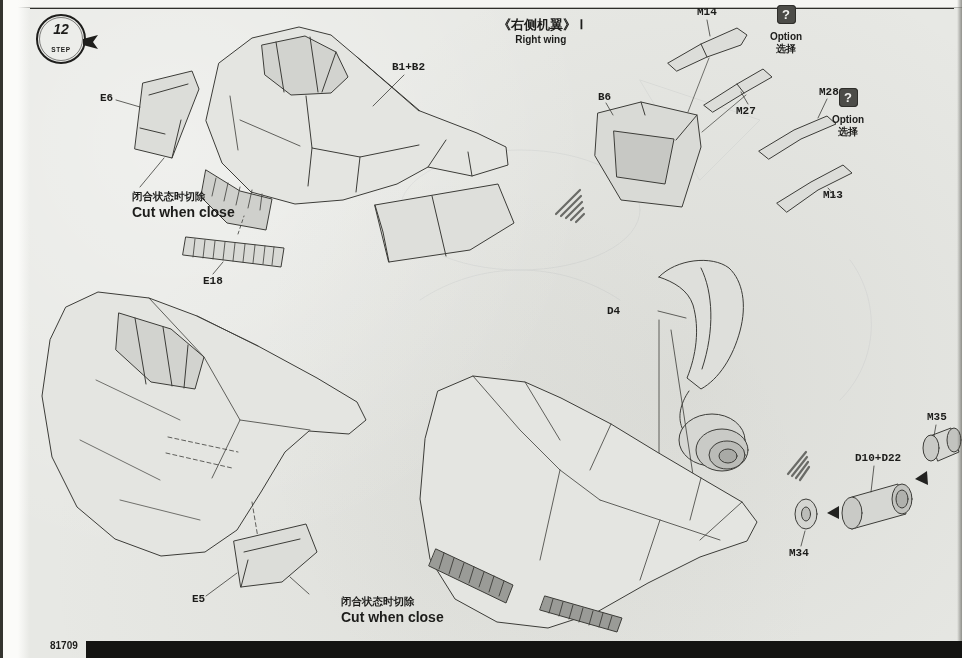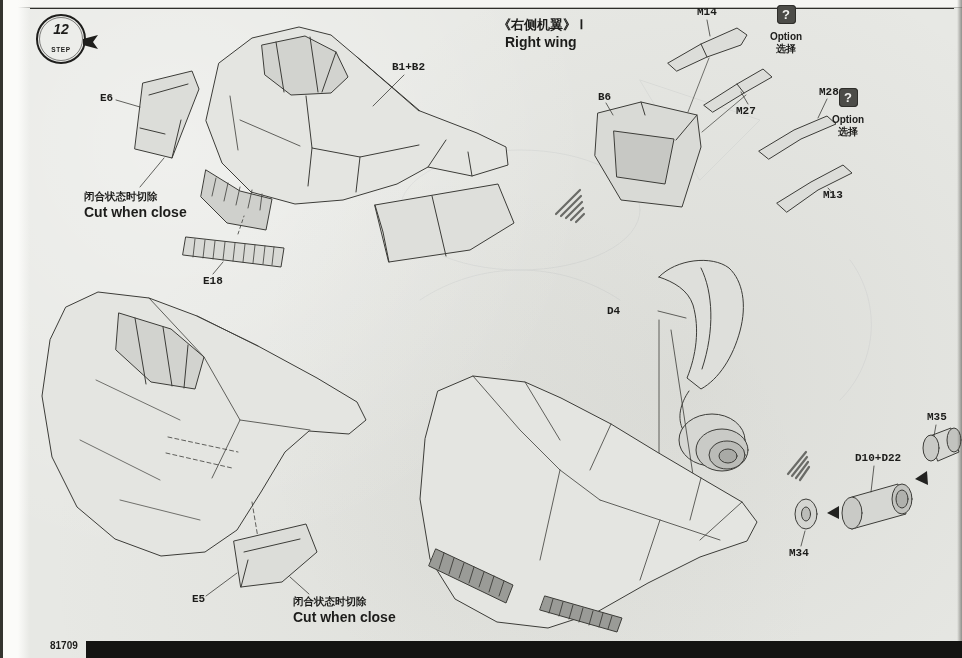--- a/index.html
+++ b/index.html
@@ -16,23 +16,23 @@
   .edge-right{position:absolute;right:0;top:0;width:5px;height:100%;background:linear-gradient(to left,rgba(70,70,64,.55),rgba(70,70,64,0));}
   .frame{position:absolute;left:30px;top:7px;right:8px;bottom:14px;border-top:2px solid #2e2e2a;pointer-events:none;}
   .bottom-bar{position:absolute;left:86px;right:0;bottom:0;height:17px;background:#141412;}
   .art{position:absolute;left:0;top:0;}
 
   .plbl{position:absolute;font-weight:bold;font-size:11px;line-height:1;white-space:nowrap;font-family:Liberation Mono, monospace;}
   .kitnum{position:absolute;left:50px;top:640px;font-weight:bold;font-size:10px;}
 
   .title{position:absolute;left:498px;top:18px;text-align:center;}
   .title .cn{font-weight:bold;font-size:13px;line-height:1.15;}
-  .title .en{font-weight:bold;font-size:14px;line-height:1.3;}
-
-  .note{position:absolute;font-weight:bold;line-height:1.35;}
+  .title .en{font-weight:bold;font-size:10px;line-height:1.3;}
+
+  .note{position:absolute;font-weight:bold;line-height:1.35;margin-left:48px;}
   .note .cn{font-size:10.5px;}
   .note .en{font-size:14px;}
 
   .option{position:absolute;width:48px;text-align:center;}
   .option .qicon{width:19px;height:19px;margin:0 auto;background:#4c4c48;border-radius:4px;
     color:#f2f2ef;font-weight:bold;font-size:13px;line-height:19px;text-align:center;
     box-shadow:inset 0 0 0 1px #2e2e2a;}
   .option .en{font-weight:bold;font-size:10px;line-height:1.15;margin-top:7px;}
   .option .cn{font-weight:bold;font-size:10px;line-height:1.15;}
 

